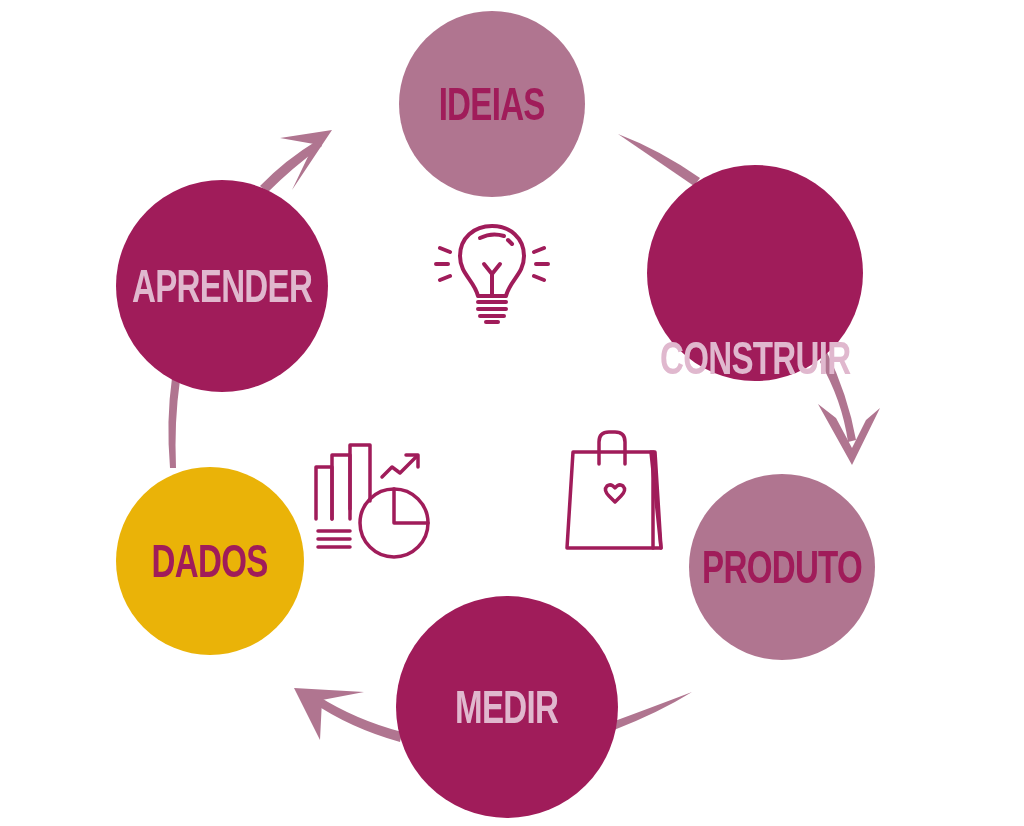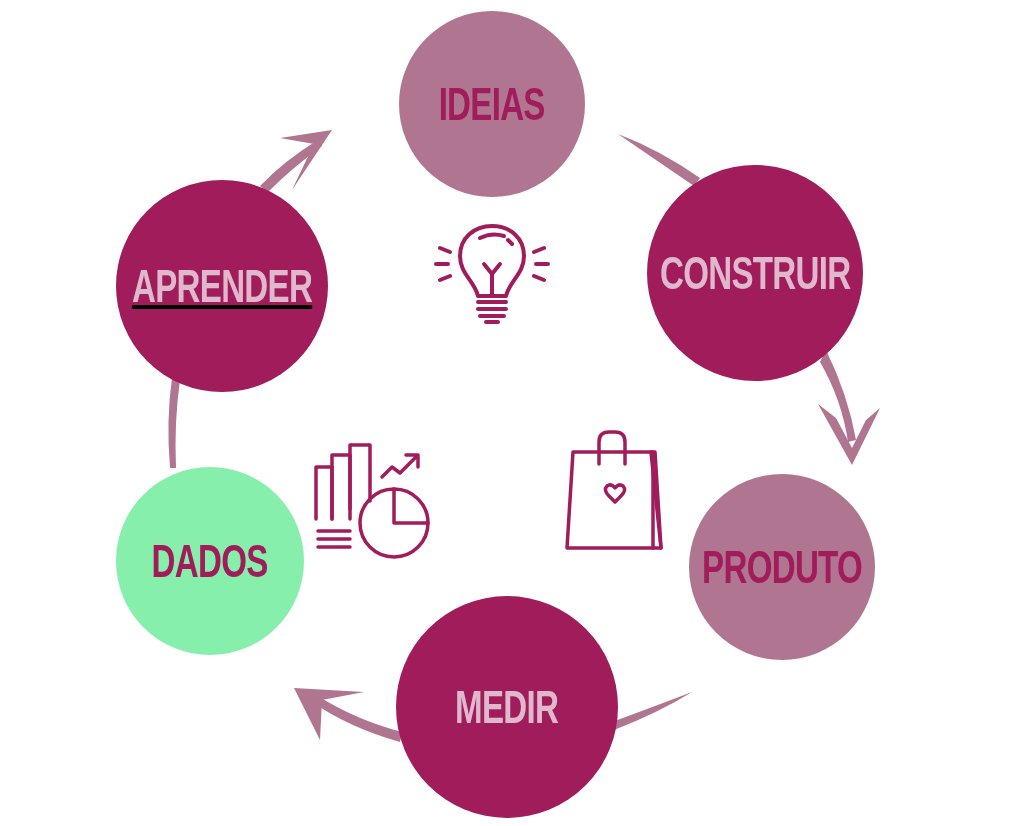--- a/index.html
+++ b/index.html
@@ -38,37 +38,37 @@
 
       <path d="M260,186 Q285,160 318,140 L322,146 Q292,168 268,192 Z"></path>
       <path d="M332,130 L280,138 L314,144 L292,190 Z"></path>
     </g>
   </svg>
 
   <div class="node" style="left:399px; top:11px; width:186px; height:186px; background:#B07590;">
     <span class="label" style="font-size:46px; color:#A01C5A;">IDEIAS</span>
   </div>
 
-  <div class="node" style="left:647px; top:165px; width:216px; height:216px; background:#A01C5A;">
+  <div class="node" style="left:647px; top:165px; width:216px; height:216px; background:#A01C5A;align-items:flex-end;">
     <span class="label" style="font-size:46px; color:#E0B8CE;">CONSTRUIR</span>
   </div>
 
   <div class="node" style="left:396px; top:596px; width:222px; height:222px; background:#A01C5A;">
     <span class="label" style="font-size:46px; color:#E0B8CE;">MEDIR</span>
   </div>
 
   <div class="node" style="left:689px; top:474px; width:186px; height:186px; background:#B07590;">
     <span class="label" style="font-size:46px; color:#A01C5A;">PRODUTO</span>
   </div>
 
-  <div class="node" style="left:116px; top:467px; width:188px; height:188px; background:#86efac;">
+  <div class="node" style="left:116px; top:467px; width:188px; height:188px; background:#eab308;">
     <span class="label" style="font-size:46px; color:#A01C5A;">DADOS</span>
   </div>
 
-  <div class="node" style="left:116px; top:180px; width:212px; height:212px; background:#A01C5A;text-decoration:underline;">
+  <div class="node" style="left:116px; top:180px; width:212px; height:212px; background:#A01C5A;">
     <span class="label" style="font-size:46px; color:#E0B8CE;">APRENDER</span>
   </div>
 
   <svg class="icon" style="left:430px; top:218px;" width="124" height="114" viewBox="0 0 124 114">
     <g fill="none" stroke="#A01C5A" stroke-width="4" stroke-linecap="round" stroke-linejoin="round">
       <path d="M48,78 C44,62 30,56 30,38 C30,20 44,8 62,8 C80,8 94,20 94,38 C94,56 80,62 76,78 Z"></path>
       <path d="M50,20 Q62,14 74,18"></path>
       <path d="M78,22 L82,26"></path>
       <path d="M62,78 L62,56 M62,56 L54,46 M62,56 L70,46"></path>
       <path d="M48,84 L76,84 M48,91 L76,91 M50,98 L74,98"></path>

